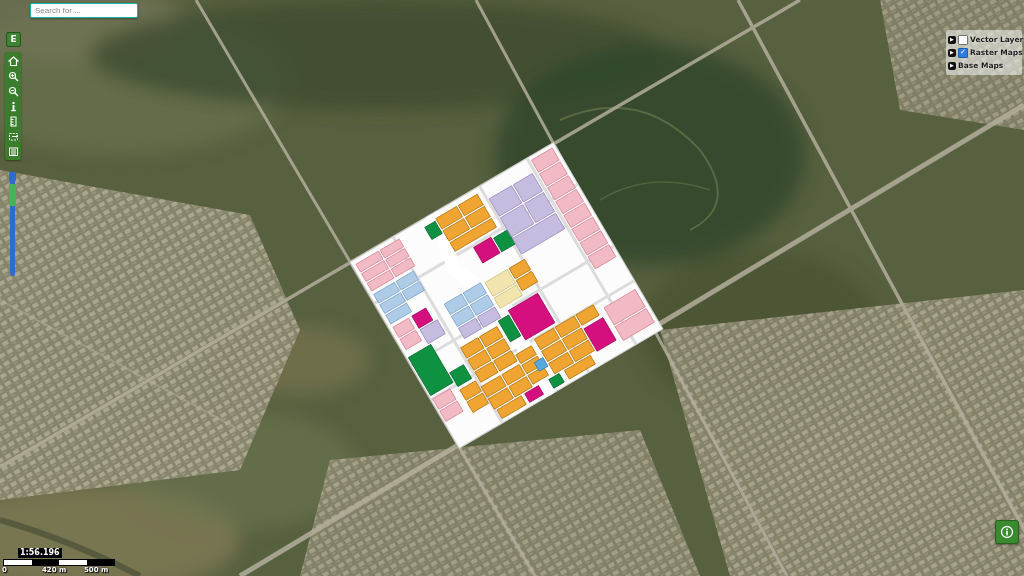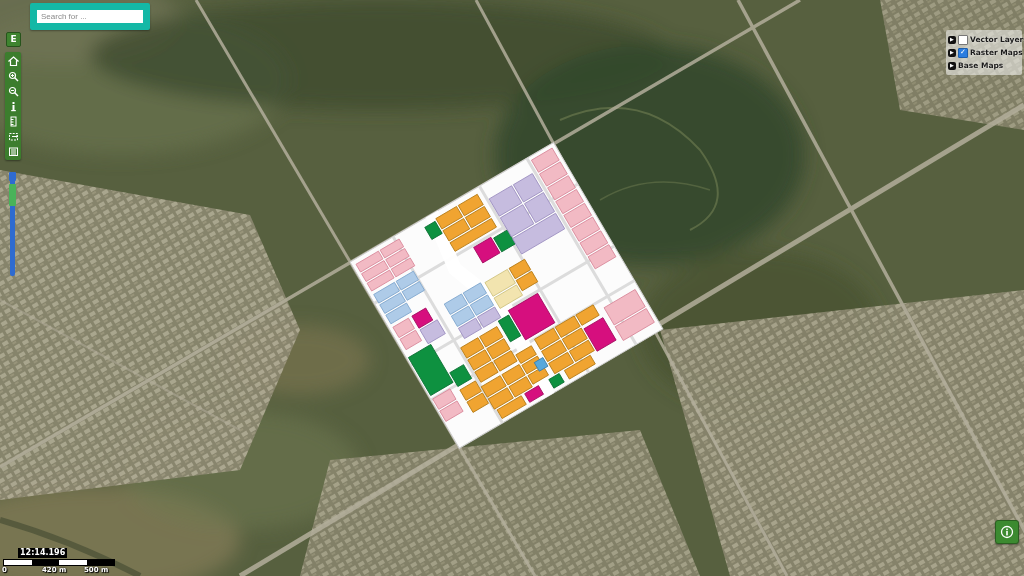--- a/index.html
+++ b/index.html
@@ -3,21 +3,21 @@
 <meta charset="utf-8">
 <style>
   html,body{margin:0;padding:0;}
   body{width:1024px;height:576px;position:relative;overflow:hidden;
        font-family:"DejaVu Sans","Liberation Sans",sans-serif;background:#57603f;}
   #map-stage{position:absolute;inset:0;}
   #map-stage svg{display:block;}
 
   
   #search-input{position:absolute;left:30px;top:3px;width:98px;height:13px;
-    border:7px solid #14b8a6;border-radius:2px;background:#fff;font-size:8px;
+    border:1px solid #14b8a6;border-radius:2px;background:#fff;font-size:8px;
     color:#333;padding:0 4px;box-shadow:0 1px 2px rgba(0,0,0,.35);outline:none;}
   #search-input::placeholder{color:#8a8a8a;}
 
   
   .e-btn{position:absolute;left:6px;top:32px;width:13px;height:13px;background:#3f8430;
     border:1px solid #27541c;border-radius:2px;color:#fff;font-size:9px;font-weight:bold;
     display:flex;align-items:center;justify-content:center;cursor:pointer;line-height:1;}
 
   
   #toolbar{position:absolute;left:5px;top:52px;width:16px;background:#3c7d2d;
@@ -282,21 +282,21 @@
     <span class="tree-arrow">▶</span>
     <span class="cbox checked">✓</span>
     <span class="layer-label">Raster Maps</span>
   </div>
   <div class="layer-row">
     <span class="tree-arrow">▶</span>
     <span class="layer-label">Base Maps</span>
   </div>
 </div>
 
-<div id="scale-ratio">12:14.196</div>
+<div id="scale-ratio">1:56.196</div>
 
 <div id="scale-bar">
   <div class="seg w"></div>
   <div class="seg b"></div>
   <div class="seg w"></div>
   <div class="seg b"></div>
 </div>
 <span class="scale-label" id="scale-label-0">0</span>
 <span class="scale-label" id="scale-label-250">420 m</span>
 <span class="scale-label" id="scale-label-500">500 m</span>

